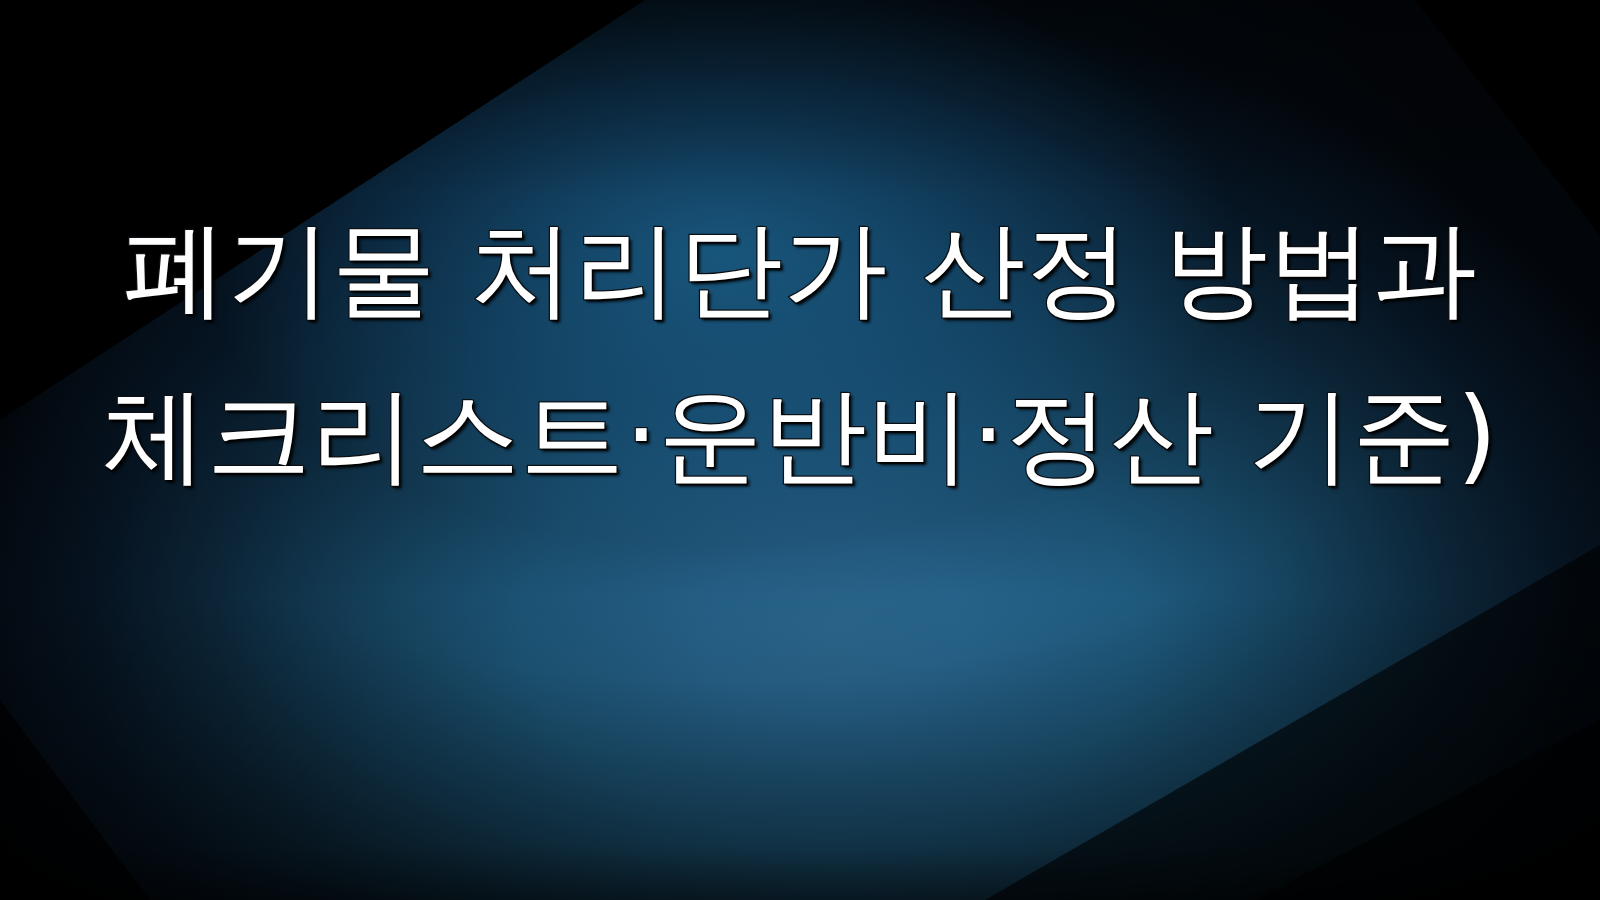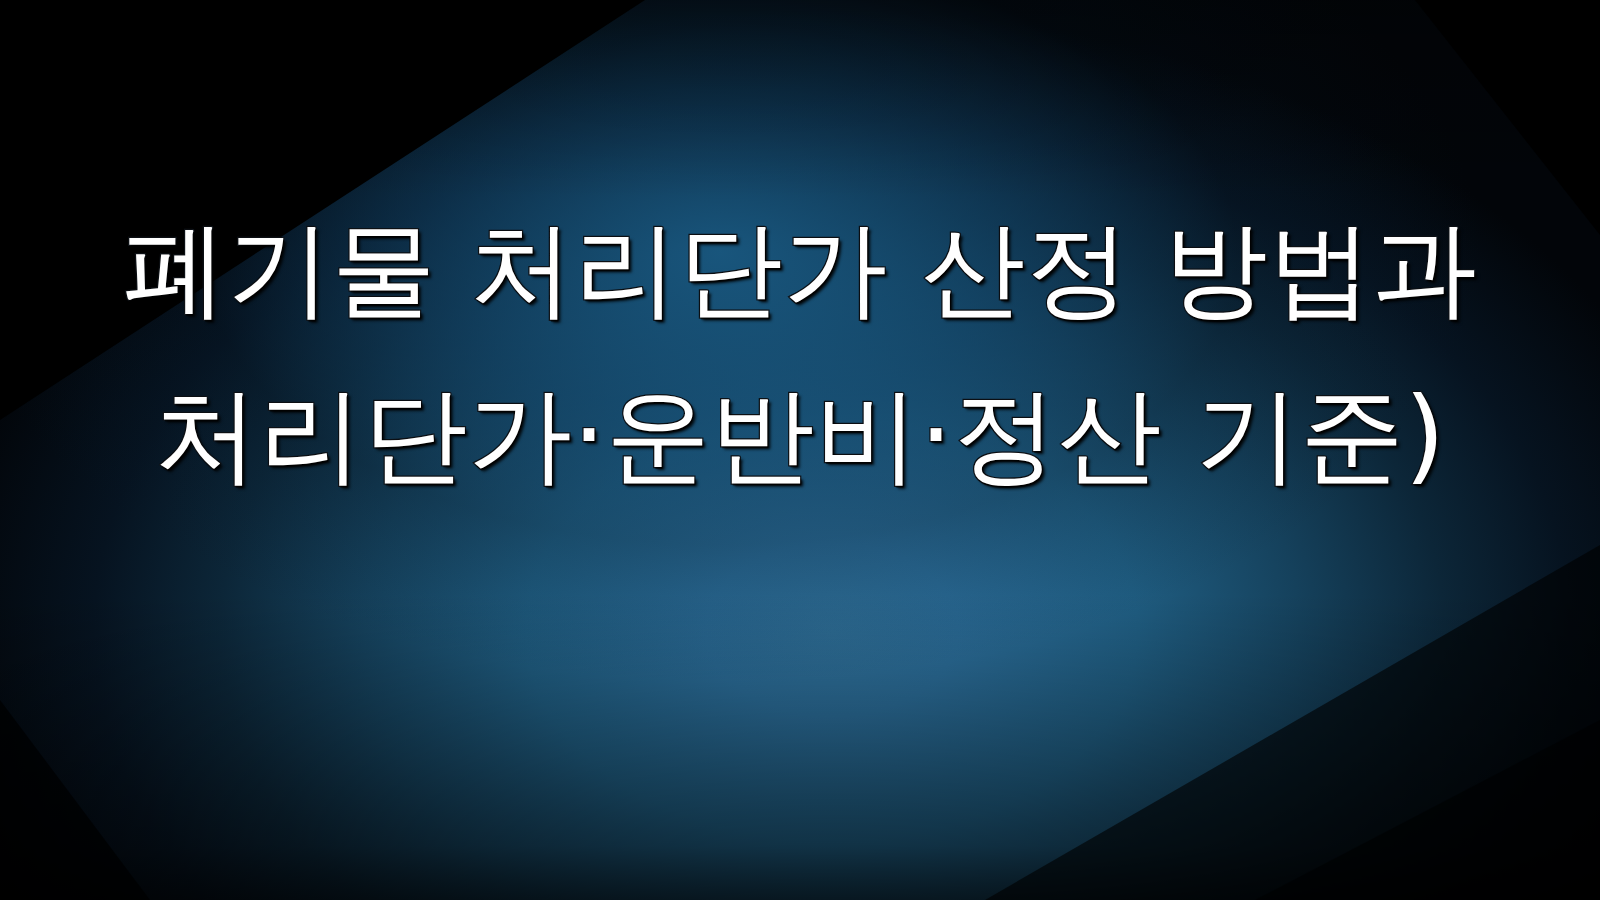--- a/index.html
+++ b/index.html
@@ -154,16 +154,16 @@
   <div class="bg-vignette"></div>
 
   <div class="wedge wedge-tl"></div>
   <div class="wedge wedge-tr"></div>
   <div class="wedge wedge-br"></div>
   <div class="wedge wedge-br2"></div>
   <div class="wedge wedge-bl"></div>
 
   <div class="title-block">
     <span class="title-line l1">폐기물 처리단가 산정 방법과</span>
-    <span class="title-line l3">처리단가·운반비·정산 기준)</span>
+    <span class="title-line l3">체크리스트·운반비·정산 기준)</span>
   </div>
 
 </div>
 
 </body></html>

